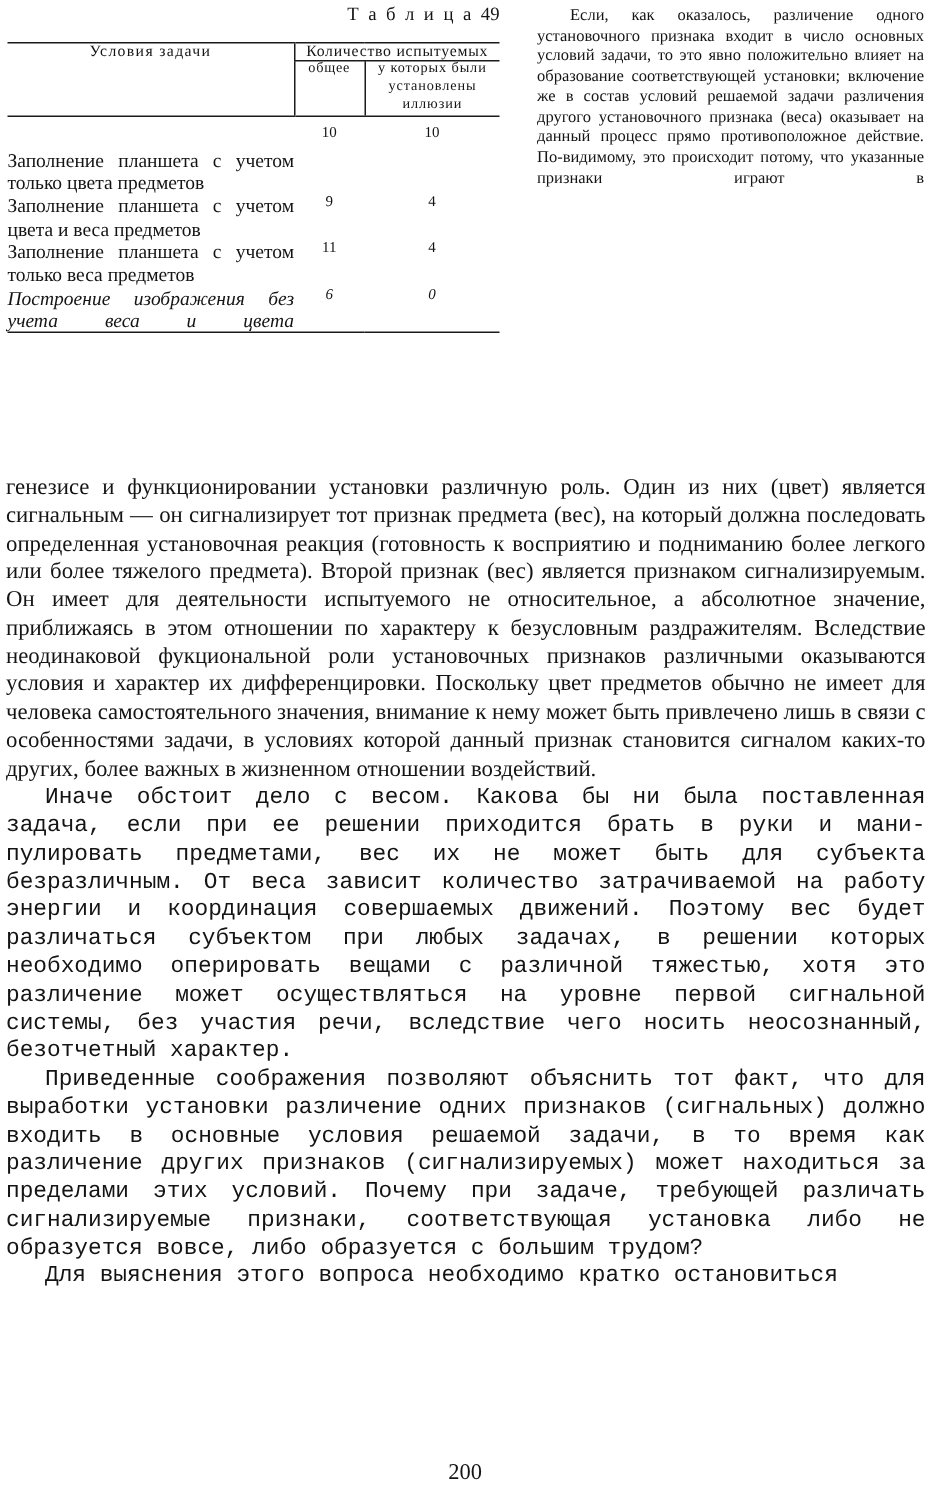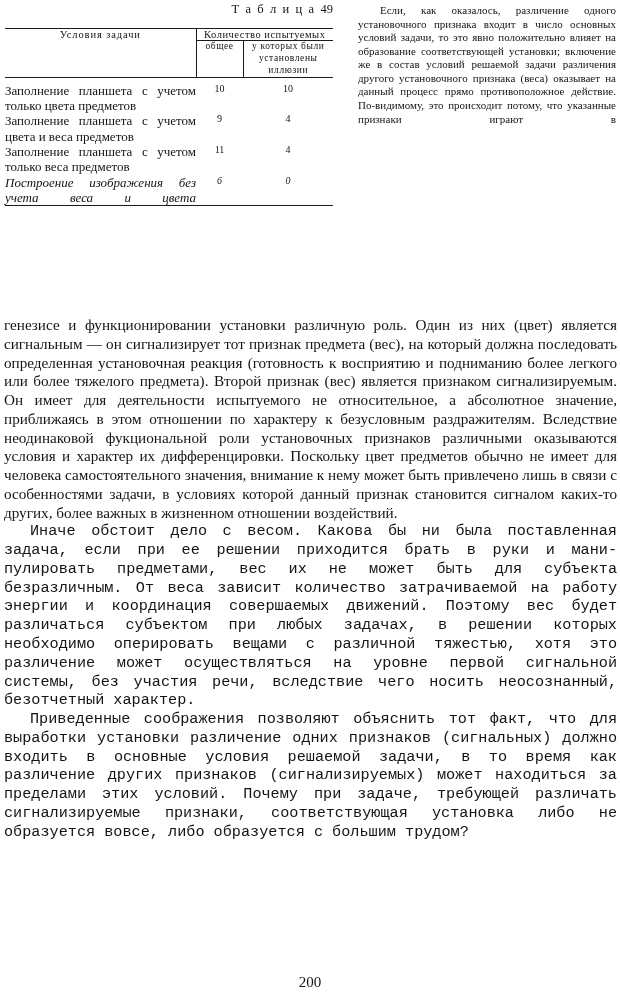--- a/index.html
+++ b/index.html
@@ -178,21 +178,21 @@
             <td class="rule-top rule-mid hd-cond" rowspan="2">Условия задачи</td>
             <td class="rule-top rule-mid hd-count vdiv-l" colspan="2">Количество испытуемых</td>
           </tr>
           <tr>
             <td class="rule-mid hd-sub vdiv-l">общее</td>
             <td class="rule-mid hd-sub wide vdiv-l">у которых были установлены иллюзии</td>
           </tr>
         </thead>
         <tbody>
           <tr>
-            <td class="body-label" style="padding-top:5px">Заполнение планшета с учетом только цвета пред­метов</td>
+            <td class="body-label" style="padding-top:21px">Заполнение планшета с учетом только цвета пред­метов</td>
             <td class="body-num" style="padding-top:5px">10</td>
             <td class="body-num" style="padding-top:5px">10</td>
           </tr>
           <tr>
             <td class="body-label">Заполнение планшета с учетом цвета и веса пред­метов</td>
             <td class="body-num">9</td>
             <td class="body-num">4</td>
           </tr>
           <tr>
             <td class="body-label">Заполнение планшета с учетом только веса пред­метов</td>
@@ -209,17 +209,18 @@
     </div>
 
     <div class="side-col"><span class="indent"></span><span>Если, как оказалось, раз­личение одного установочно­го признака входит в число основных условий задачи, то это явно положительно влияет на образование со­ответствующей установки; включение же в состав ус­ловий решаемой задачи раз­личения другого установоч­ного признака (веса) ока­зывает на данный процесс прямо противоположное действие. По-видимому, это происходит потому, что ука­занные признаки играют в</span></div>
 
   </div>
 
   <div class="body-zone">
     <p class="cont">генезисе и функционировании установки различную роль. Один из них (цвет) является сигнальным — он сигнализирует тот признак предмета (вес), на который должна последовать определенная ус­тановочная реакция (готовность к восприятию и подниманию более легкого или более тяжелого предмета). Второй признак (вес) явля­ется признаком сигнализируемым. Он имеет для деятельности испы­туемого не относительное, а абсолютное значение, приближаясь в этом отношении по характеру к безусловным раздражителям. Вслед­ствие неодинаковой фукциональной роли установочных признаков различными оказываются условия и характер их дифференцировки. Поскольку цвет предметов обычно не имеет для человека самосто­ятельного значения, внимание к нему может быть привлечено лишь в связи с особенностями задачи, в условиях которой данный признак становится сигналом каких-то других, более важных в жизненном отношении воздействий.</p>
     <p class="para">Иначе обстоит дело с весом. Какова бы ни была поставленная задача, если при ее решении приходится брать в руки и мани­пулировать предметами, вес их не может быть для субъекта безразличным. От веса зависит количество затрачиваемой на работу энергии и координация совершаемых движений. Поэтому вес будет различаться субъектом при любых задачах, в решении которых необходимо оперировать вещами с различной тяжестью, хотя это различение может осуществляться на уровне первой сигнальной системы, без участия речи, вследствие чего носить неосознанный, безотчетный характер.</p>
     <p class="para">Приведенные соображения позволяют объяснить тот факт, что для выработки установки различение одних признаков (сигнальных) должно входить в основные условия решаемой задачи, в то время как различение других признаков (сигнализируемых) может нахо­диться за пределами этих условий. Почему при задаче, требующей различать сигнализируемые признаки, соответствующая установка либо не образуется вовсе, либо образуется с большим трудом?</p>
+    <p class="para lastline">Для выяснения этого вопроса необходимо кратко остановиться</p>
   </div>
 
   <div class="folio">200</div>
 
 </div>
 
 </body></html>

